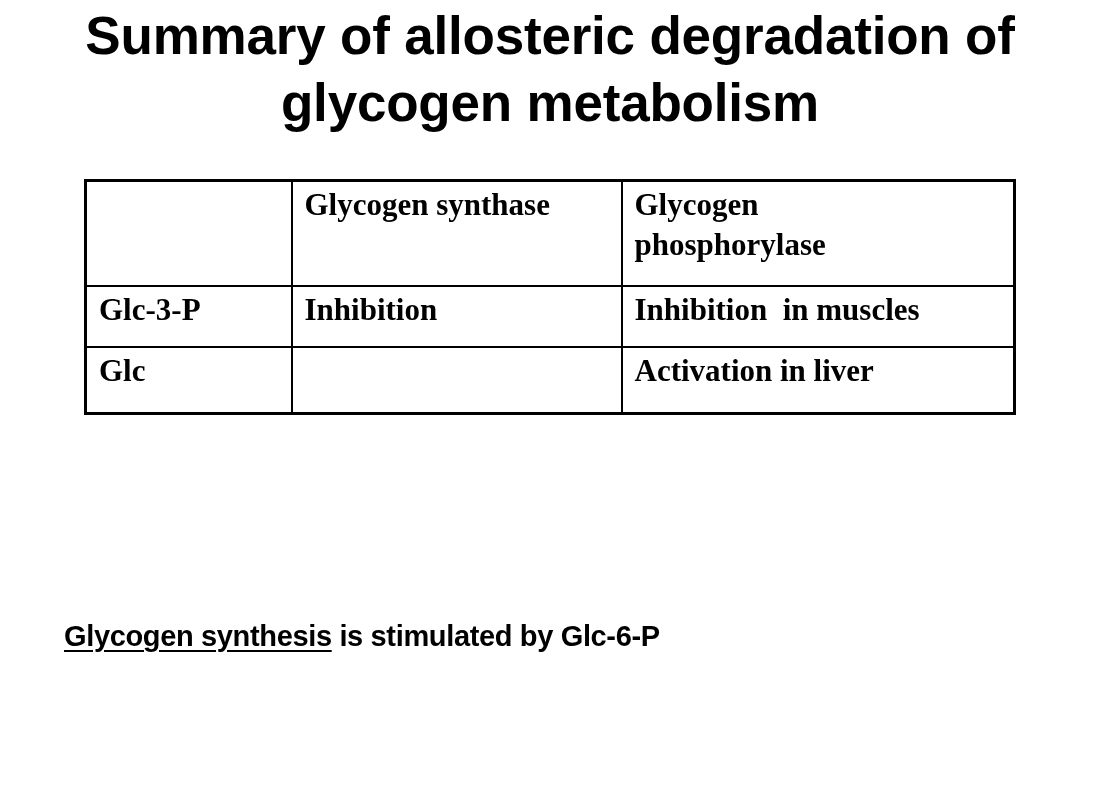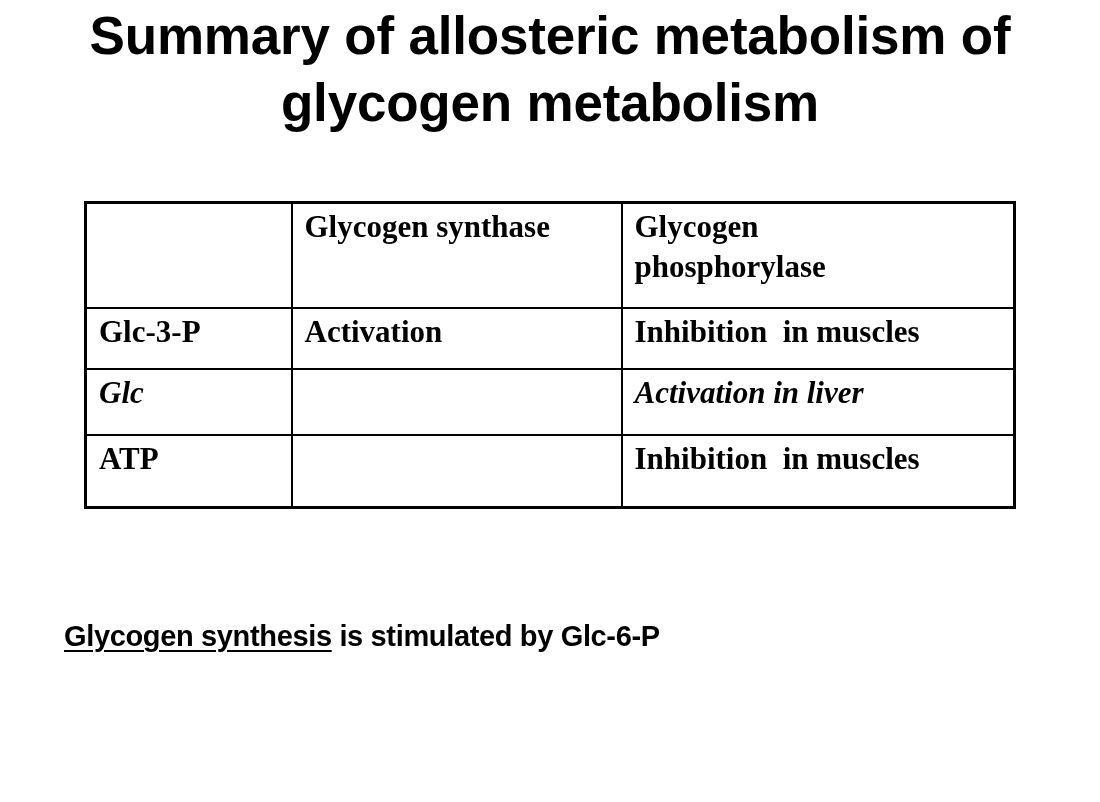--- a/index.html
+++ b/index.html
@@ -34,21 +34,21 @@
     line-height: 67px;
     letter-spacing: -0.2px;
     color: #000000;
   }
   .title .line2 { display: block; }
 
   
   .table-wrap {
     position: absolute;
     left: 84px;
-    top: 201px;
+    top: 179px;
     width: 929px;
     border-radius: 15px;
   }
   table.summary {
     border-collapse: collapse;
     width: 929px;
     table-layout: fixed;
     border: 3px solid #000000;
     font-family: "Liberation Serif", serif;
     font-weight: bold;
@@ -64,21 +64,21 @@
     font-size: 31px;
     line-height: 40px;
     vertical-align: top;
     color: #000000;
     white-space: pre-wrap;
   }
   table.summary tr.head td {
     height: 97px;
   }
   table.summary tr.r1 td { height: 53px; }
-  table.summary tr.r2 td { height: 58px; font-style: italic; }
+  table.summary tr.r2 td { height: 58px; }
   table.summary tr.r3 td { height: 67px; }
   table.summary tr.r4 td { height: 64px; }
 
   
   .notes {
     position: absolute;
     left: 64px;
     top: 588px;
     width: 980px;
   }
@@ -96,52 +96,47 @@
     text-decoration-thickness: 2px;
     text-underline-offset: 4px;
   }
 </style>
 </head>
 <body>
 
 <div class="slide">
 
   <div class="title">
-    <span class="line1">Summary of allosteric metabolism of</span>
+    <span class="line1">Summary of allosteric degradation of</span>
     <span class="line2">glycogen metabolism</span>
   </div>
 
   <div class="table-wrap">
     <table class="summary">
       <colgroup>
         <col class="c1">
         <col class="c2">
         <col class="c3">
       </colgroup>
       <tbody>
         <tr class="head">
           <td></td>
           <td>Glycogen synthase</td>
           <td>Glycogen
 phosphorylase</td>
         </tr>
         <tr class="r1">
           <td>Glc-3-P</td>
-          <td>Activation</td>
+          <td>Inhibition</td>
           <td>Inhibition  in muscles</td>
         </tr>
         <tr class="r2">
           <td>Glc</td>
           <td></td>
           <td>Activation in liver</td>
-        </tr>
-        <tr class="r4">
-          <td>ATP</td>
-          <td></td>
-          <td>Inhibition  in muscles</td>
         </tr>
       </tbody>
     </table>
   </div>
 
   <div class="notes">
     <p class="note p1"><span class="underlined">Glycogen synthesis</span><span> is stimulated by Glc-6-P</span></p>
   </div>
 
 </div>

